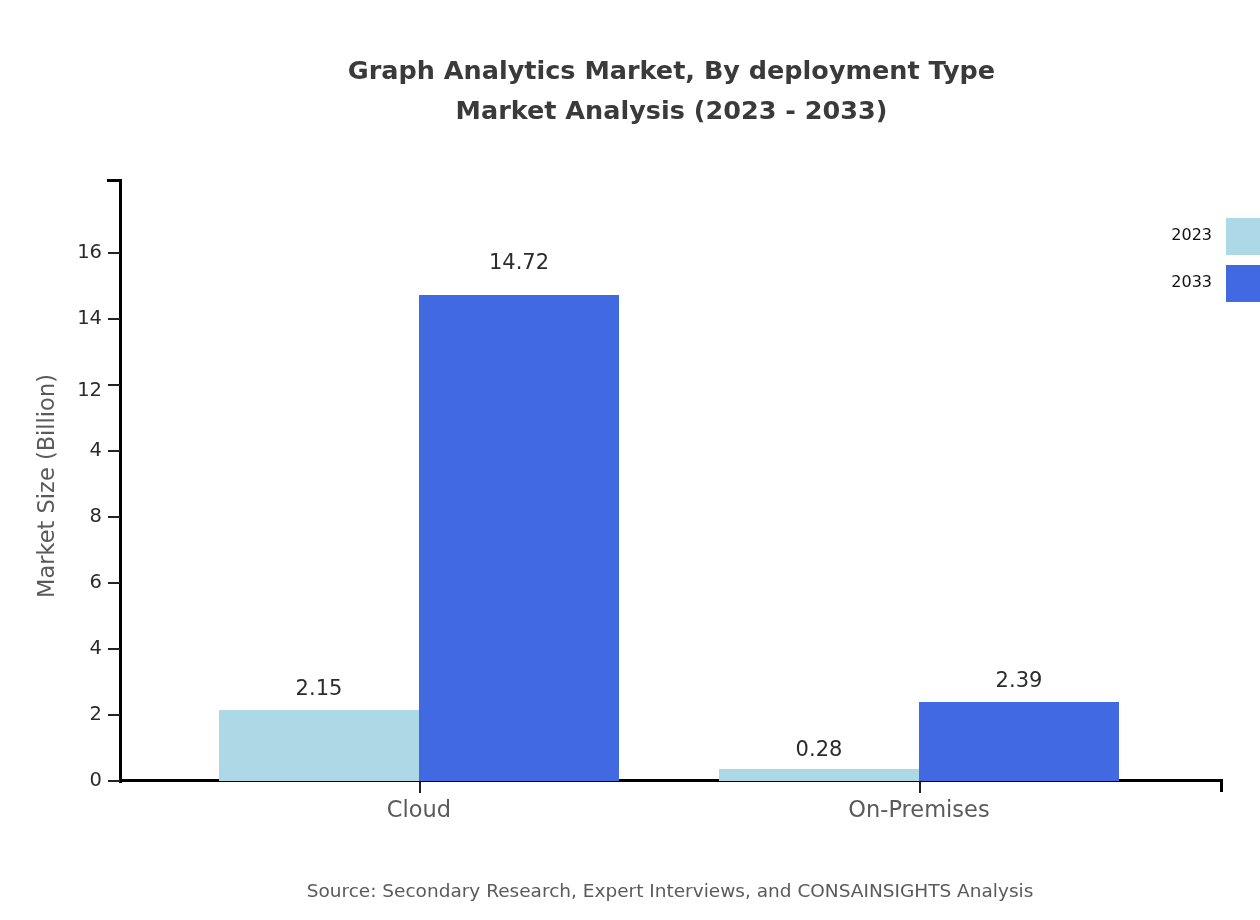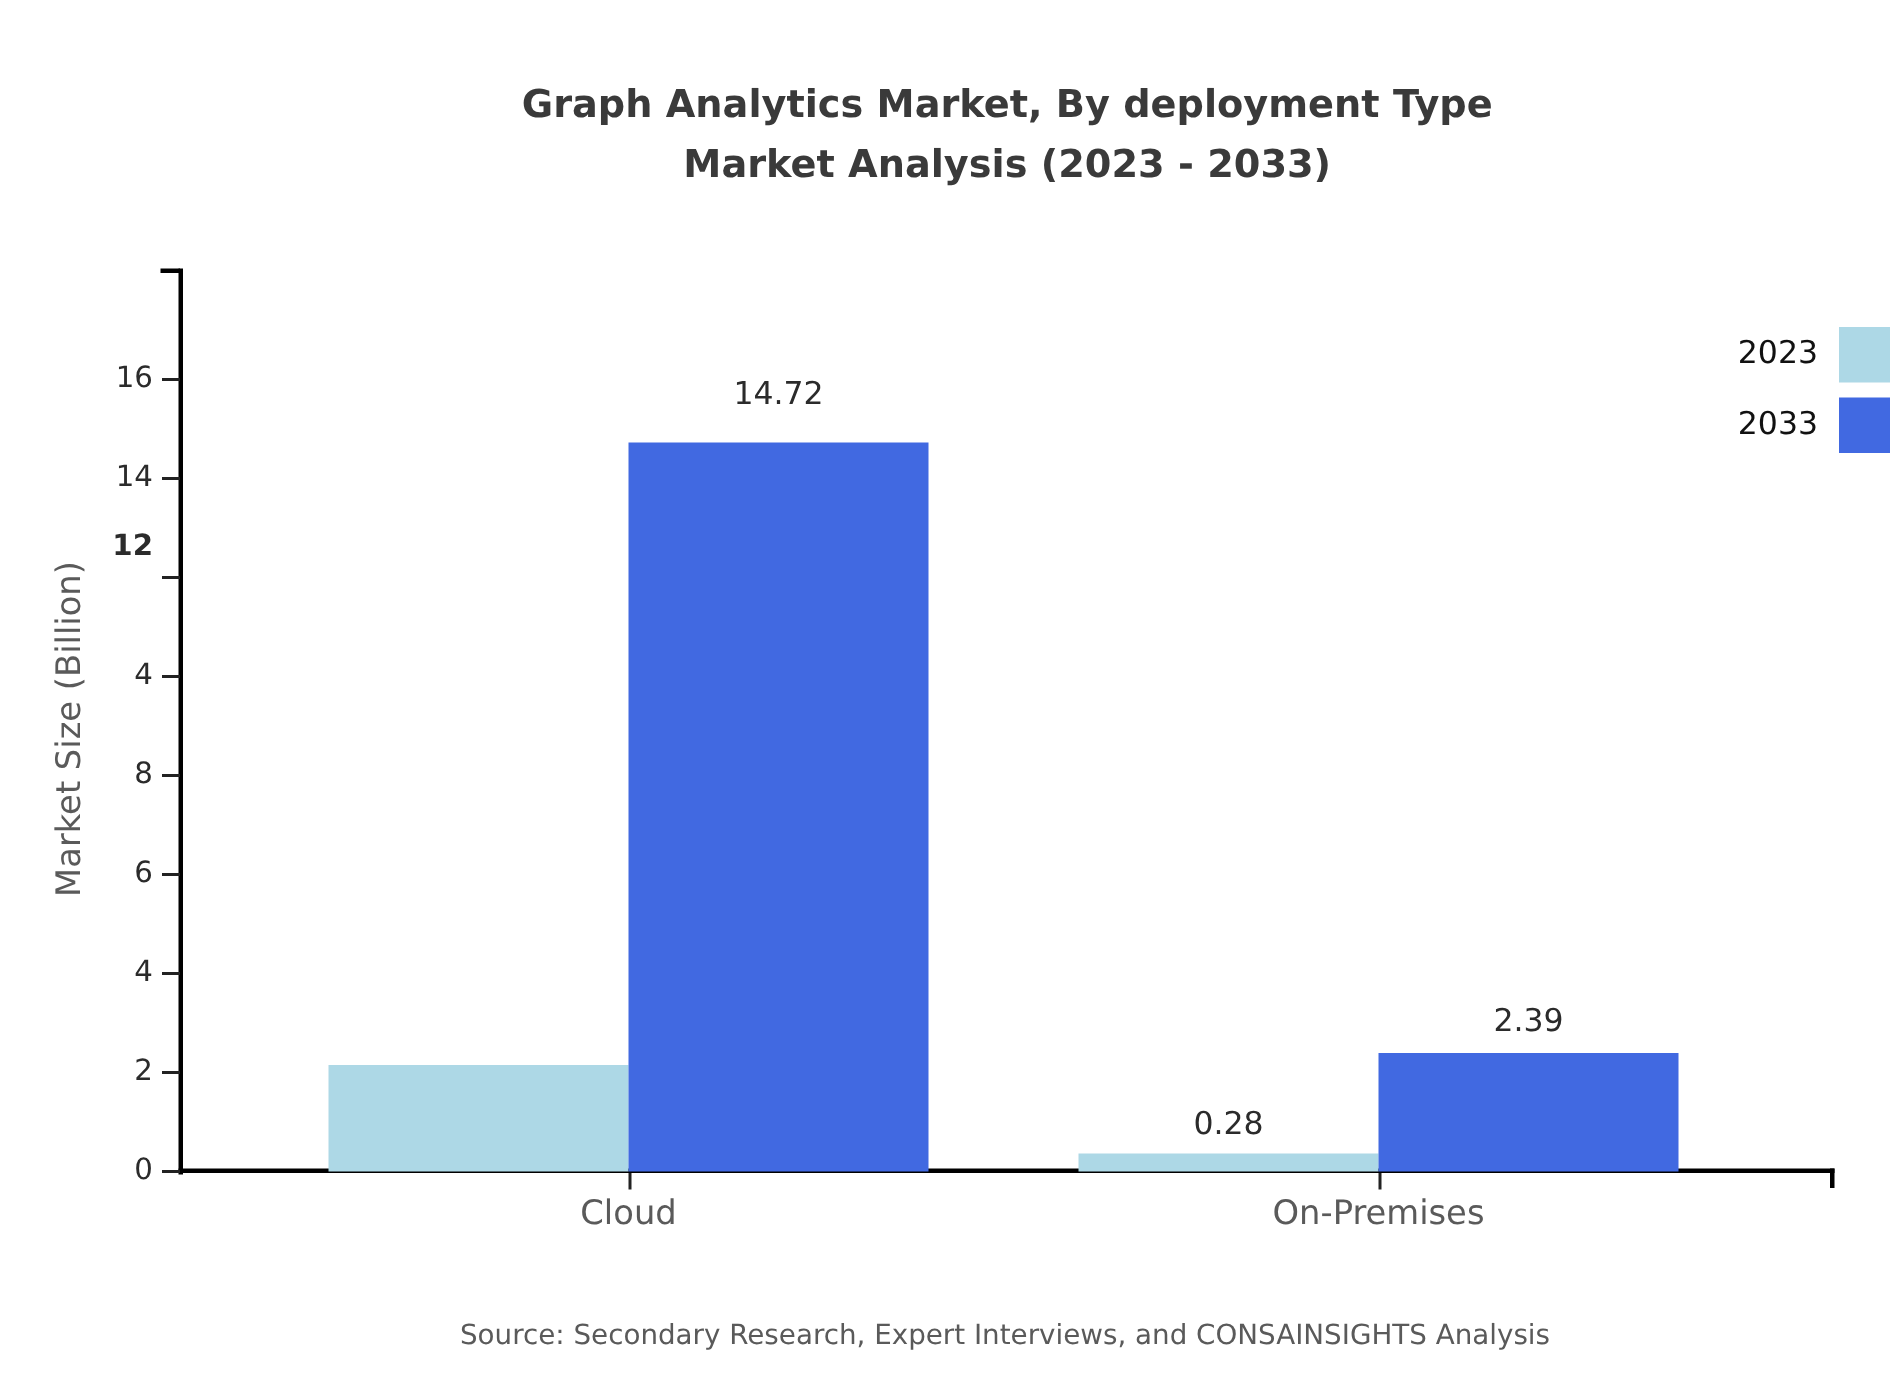--- a/index.html
+++ b/index.html
@@ -147,21 +147,21 @@
   .legend-row {
     position: relative;
     height: 47px;
   }
   .legend-label {
     position: absolute;
     right: 68px;
     top: 4px;
     text-align: left;
     color: #111111;
-    font-size: 21px;
+    font-size: 16px;
     line-height: 26px;
     white-space: nowrap;
   }
   .legend-swatch {
     position: absolute;
     left: 106px;
     top: 0px;
     width: 52px;
     height: 37px;
   }
@@ -208,35 +208,36 @@
   <div class="ytick" style="top:582px;"></div>
   <div class="ytick-label" style="top:572px;">6</div>
 
   <div class="ytick" style="top:516px;"></div>
   <div class="ytick-label" style="top:506px;">8</div>
 
   <div class="ytick" style="top:450px;"></div>
   <div class="ytick-label" style="top:440px;">4</div>
 
   <div class="ytick" style="top:384px;"></div>
-  <div class="ytick-label" style="top:354px;font-weight:bold;">12</div>
+  <div class="ytick-label" style="top:380px;">12</div>
 
   <div class="ytick" style="top:318px;"></div>
   <div class="ytick-label" style="top:308px;">14</div>
 
   <div class="ytick" style="top:252px;"></div>
   <div class="ytick-label" style="top:242px;">16</div>
 
   <div class="xtick" style="left:419px;"></div>
   <div class="xtick-label" style="left:319px; width:200px;">Cloud</div>
 
   <div class="xtick" style="left:919px;"></div>
   <div class="xtick-label" style="left:819px; width:200px;">On-Premises</div>
 
   <div class="bar" style="left:219px; width:200px; height:71px; background:#ADD8E6;"></div>
+  <div class="bar-value" style="left:219px; top:676px; width:200px;">2.15</div>
 
   <div class="bar" style="left:419px; width:200px; height:486px; background:#4169E1;"></div>
   <div class="bar-value" style="left:419px; top:250px; width:200px;">14.72</div>
 
   <div class="bar" style="left:719px; width:200px; height:12px; background:#ADD8E6;"></div>
   <div class="bar-value" style="left:719px; top:737px; width:200px;">0.28</div>
 
   <div class="bar" style="left:919px; width:200px; height:79px; background:#4169E1;"></div>
   <div class="bar-value" style="left:919px; top:668px; width:200px;">2.39</div>
 

